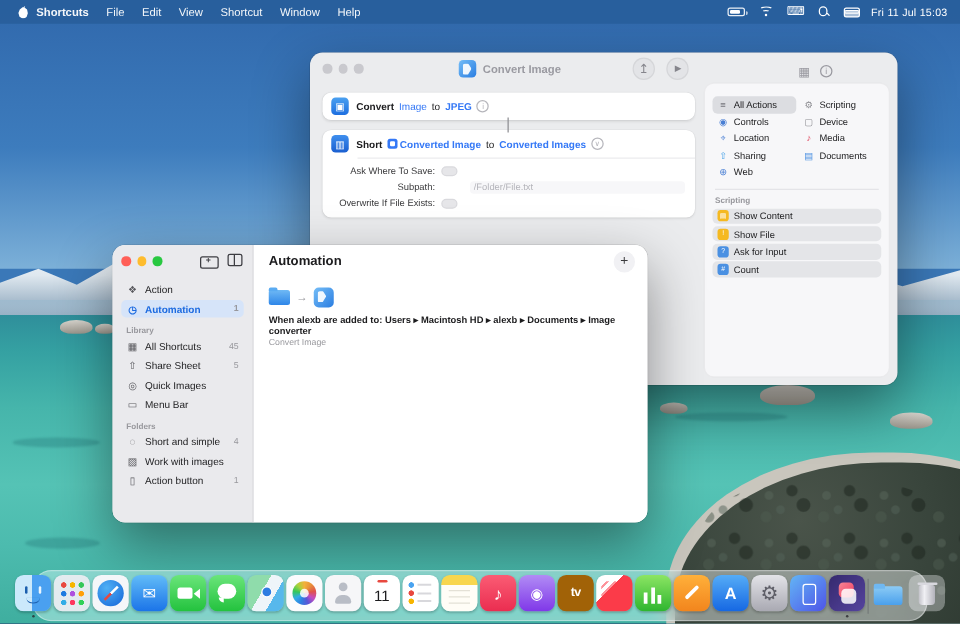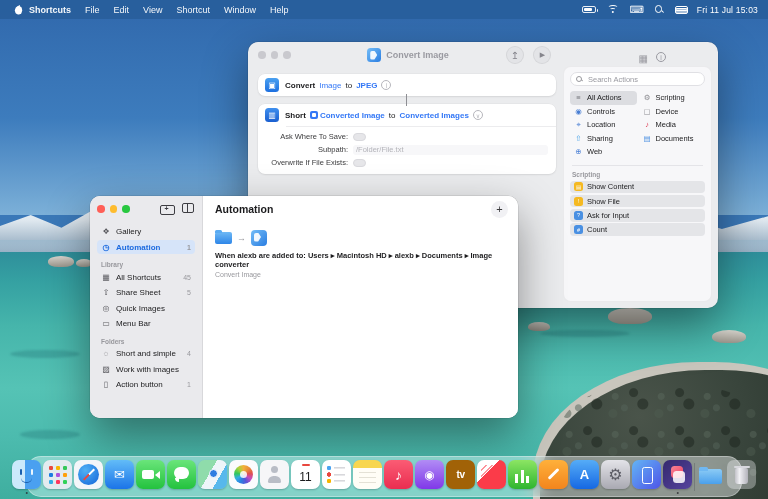--- a/index.html
+++ b/index.html
@@ -86,21 +86,21 @@
   .ac-spacer{flex:1;}
   .ac-info{width:10px;height:10px;border:1px solid #b6b6bc;border-radius:50%;color:#b6b6bc;font-size:6.5px;display:flex;align-items:center;justify-content:center;}
   .ac-info.q::before{content:"i";}
   .ac-info.chev::before{content:"∨";font-size:6px;}
   .ac-divider{height:1px;background:#ececee;margin-left:28px;}
   .fields{padding:3px 8px 5px 8px;}
   .field-row{display:flex;align-items:center;gap:5px;min-height:13px;font-size:7.5px;color:#3a3a3c;}
   .field-label{flex:0 0 82px;text-align:right;}
   .toggle{display:none;width:13px;height:8px;border-radius:4px;background:#e6e6e9;border:.5px solid #d9d9dd;}
   .toggle.show{display:inline-block;}
-  .subpath{display:none;flex:1;border:none;background:#f7f7f9;border-radius:3px;height:10px;font-size:7.5px;color:#3a3a3c;padding:0 3px;outline:none;}
+  .subpath{display:none;flex:1;border:none;background:#f7f7f9;border-radius:3px;height:10px;font-size:7.5px;color:#3a3a3c;padding:0 3px;outline:none;margin-left:23px;}
   .subpath.show{display:block;}
   .subpath::placeholder{color:#b4b4ba;}
   .text-caret{position:absolute;left:406px;top:94px;width:1px;height:12px;background:#8e8e93;z-index:11;}
 
   
   .panel{position:absolute;left:315px;top:24px;width:149px;bottom:6px;background:#f7f7f9;border-radius:8px;border:.5px solid rgba(0,0,0,.05);padding:5px 6px;overflow:hidden;}
   .search{display:flex;align-items:center;gap:3px;background:#fff;border:.5px solid #e0e0e4;border-radius:8px;height:14px;padding:0 5px;}
   .search .lens2{position:relative;width:7px;height:7px;flex:0 0 auto;}
   .search .lens2::before{content:"";position:absolute;left:0;top:0;width:4px;height:4px;border:1px solid #98989d;border-radius:50%;}
   .search .lens2::after{content:"";position:absolute;left:4.6px;top:4.6px;width:2.4px;height:1.1px;background:#98989d;border-radius:1px;transform:rotate(45deg);}
@@ -336,24 +336,20 @@
               <span class="field-label">Overwrite If File Exists:</span>
               <span class="toggle show"></span>
 
             </div>
           </div>
       </div>
     </div>
     <div class="text-caret" style="left:158px;top:52px;"></div>
 
     <div class="panel">
-      <div class="search">
-        <span class="lens2"></span>
-        <input placeholder="Search Actions" style="">
-      </div>
       <div class="cat-grid">
 
           <div class="cat selected">
             <span class="cat-ic" style="color: rgb(118, 118, 124);">≡</span>
             <span>All Actions</span>
           </div>
 
           <div class="cat">
             <span class="cat-ic" style="color: rgb(142, 142, 147);">⚙</span>
             <span>Scripting</span>
@@ -436,21 +432,21 @@
         <span class="tl g"></span>
       </div>
       <div class="sb-tools">
         <span class="fold-ic"></span>
         <span class="sbt-ic"></span>
       </div>
       <div class="sb-list">
 
           <div class="side-row">
             <span class="side-ic">❖</span>
-            <span class="side-label">Gallery</span>
+            <span class="side-label">Action</span>
             <span class="side-count"></span>
           </div>
 
           <div class="side-row selected">
             <span class="side-ic">◷</span>
             <span class="side-label">Automation</span>
             <span class="side-count">1</span>
           </div>
         </div>
       <div>

